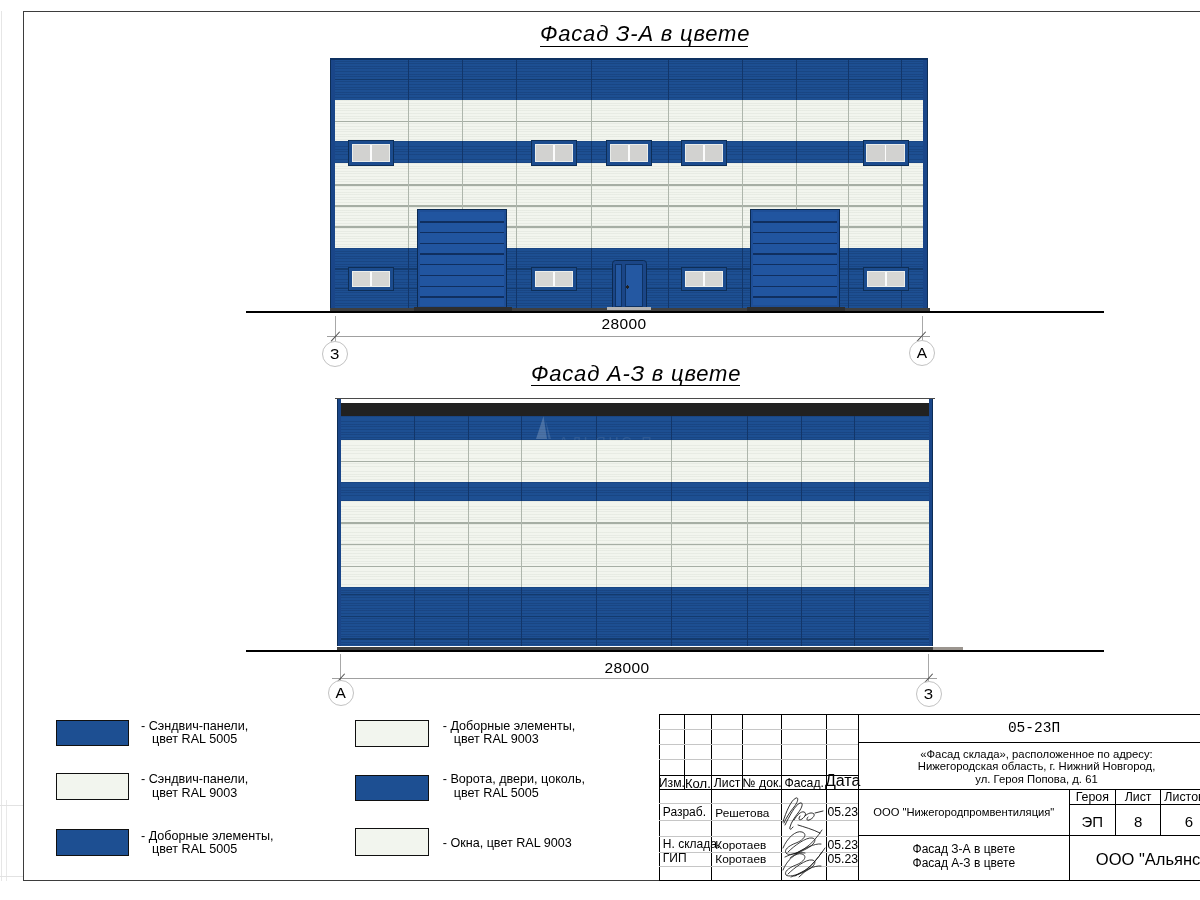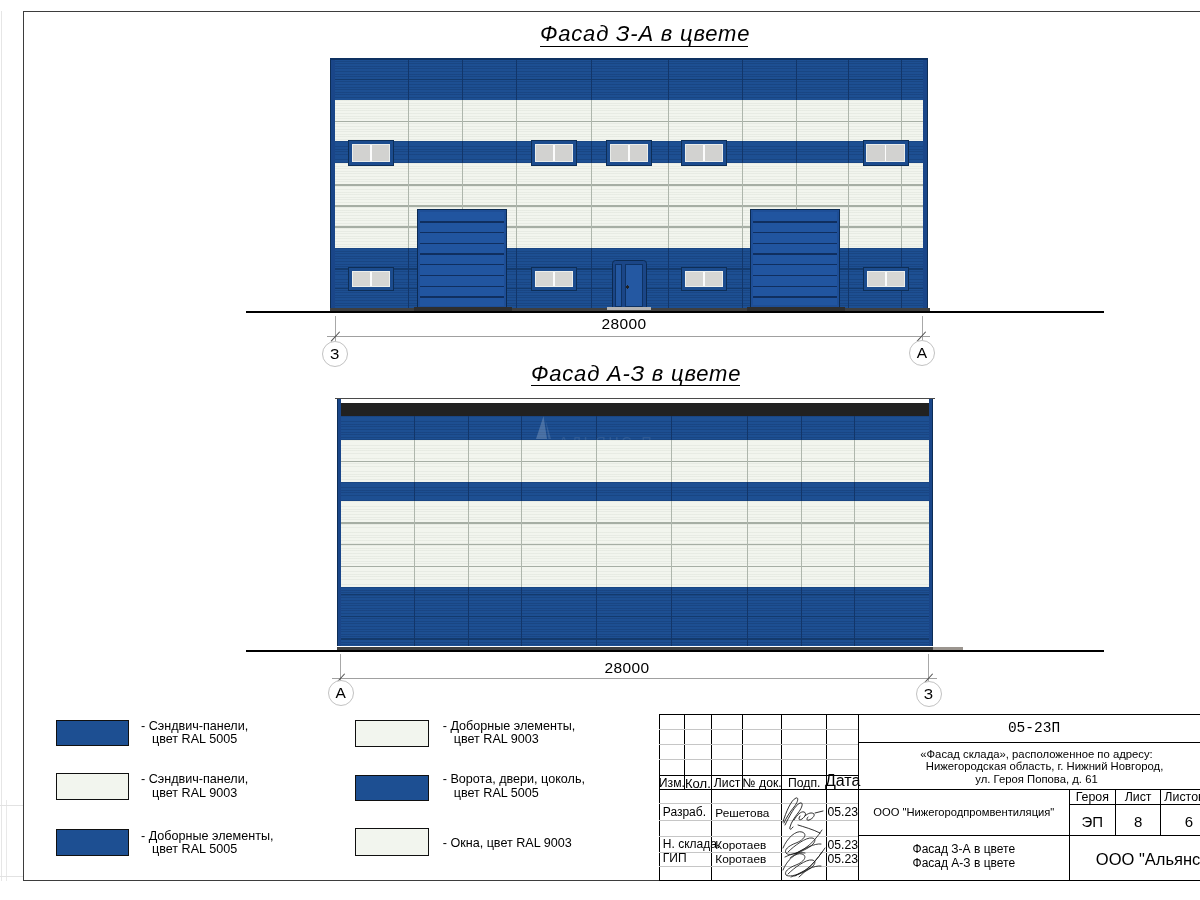--- a/index.html
+++ b/index.html
@@ -452,21 +452,21 @@
 <div class="a" style="left:1160.4px;top:789.3px;width:1.1px;height:45.9px;background:#000"></div>
 
 <div class="a ttx" style="left:671.9px;top:782.5px;transform:translate(-50%,-50%);font-size:12.2px;">Изм.</div>
 
 <div class="a ttx" style="left:697.9px;top:782.5px;transform:translate(-50%,-50%);font-size:13px;">Кол.</div>
 
 <div class="a ttx" style="left:727.1px;top:782.5px;transform:translate(-50%,-50%);font-size:12.2px;">Лист</div>
 
 <div class="a ttx" style="left:762.1px;top:782.5px;transform:translate(-50%,-50%);font-size:12.2px;">№ док.</div>
 
-<div class="a ttx" style="left:804.2px;top:782.5px;transform:translate(-50%,-50%);font-size:12.2px;">Подп.</div>
+<div class="a ttx" style="left:804.2px;top:782.5px;transform:translate(-50%,-50%);font-size:12.2px;">Фасад.</div>
 
 <div class="a ttx" style="left:842.6px;top:781px;transform:translate(-50%,-50%);font-size:16px;">Дата</div>
 
 <div class="a ttx" style="left:662.8px;top:812px;transform:translate(0,-50%);font-size:12px;">Разраб.</div>
 
 <div class="a ttx" style="left:715.3px;top:813px;transform:translate(0,-50%);font-size:11.8px;">Решетова</div>
 
 <div class="a ttx" style="left:662.8px;top:844px;transform:translate(0,-50%);font-size:12px;">Н. склада.</div>
 
 <div class="a ttx" style="left:715.3px;top:844.5px;transform:translate(0,-50%);font-size:11.8px;">Коротаев</div>
@@ -478,21 +478,21 @@
 <div class="a ttx" style="left:842.7px;top:812px;transform:translate(-50%,-50%);font-size:12.2px;">05.23</div>
 
 <div class="a ttx" style="left:842.7px;top:844.5px;transform:translate(-50%,-50%);font-size:12.2px;">05.23</div>
 
 <div class="a ttx" style="left:842.7px;top:858.5px;transform:translate(-50%,-50%);font-size:12.2px;">05.23</div>
 
 <div class="a ttx" style="left:1034px;top:728.3px;transform:translate(-50%,-50%);font-size:14.5px;font-family:Liberation Mono, monospace;">05-23П</div>
 
 <div class="a ttx" style="left:1036.5px;top:753.9px;transform:translate(-50%,-50%);font-size:11.3px;">«Фасад склада», расположенное по адресу:</div>
 
-<div class="a ttx" style="left:1036.5px;top:766.4px;transform:translate(-50%,-50%);font-size:11.3px;margin-left:8px;">Нижегородская область, г. Нижний Новгород,</div>
+<div class="a ttx" style="left:1036.5px;top:766.4px;transform:translate(-50%,-50%);font-size:11.3px;">Нижегородская область, г. Нижний Новгород,</div>
 
 <div class="a ttx" style="left:1036.5px;top:778.7px;transform:translate(-50%,-50%);font-size:11.3px;">ул. Героя Попова, д. 61</div>
 
 <div class="a ttx" style="left:963.8px;top:812.3px;transform:translate(-50%,-50%);font-size:11.2px;">ООО "Нижегородпромвентиляция"</div>
 
 <div class="a ttx" style="left:1092.3px;top:797px;transform:translate(-50%,-50%);font-size:12.4px;">Героя</div>
 
 <div class="a ttx" style="left:1138.1px;top:797px;transform:translate(-50%,-50%);font-size:12.4px;">Лист</div>
 
 <div class="a ttx" style="left:1184.5px;top:797px;transform:translate(-50%,-50%);font-size:12.4px;">Листов</div>

